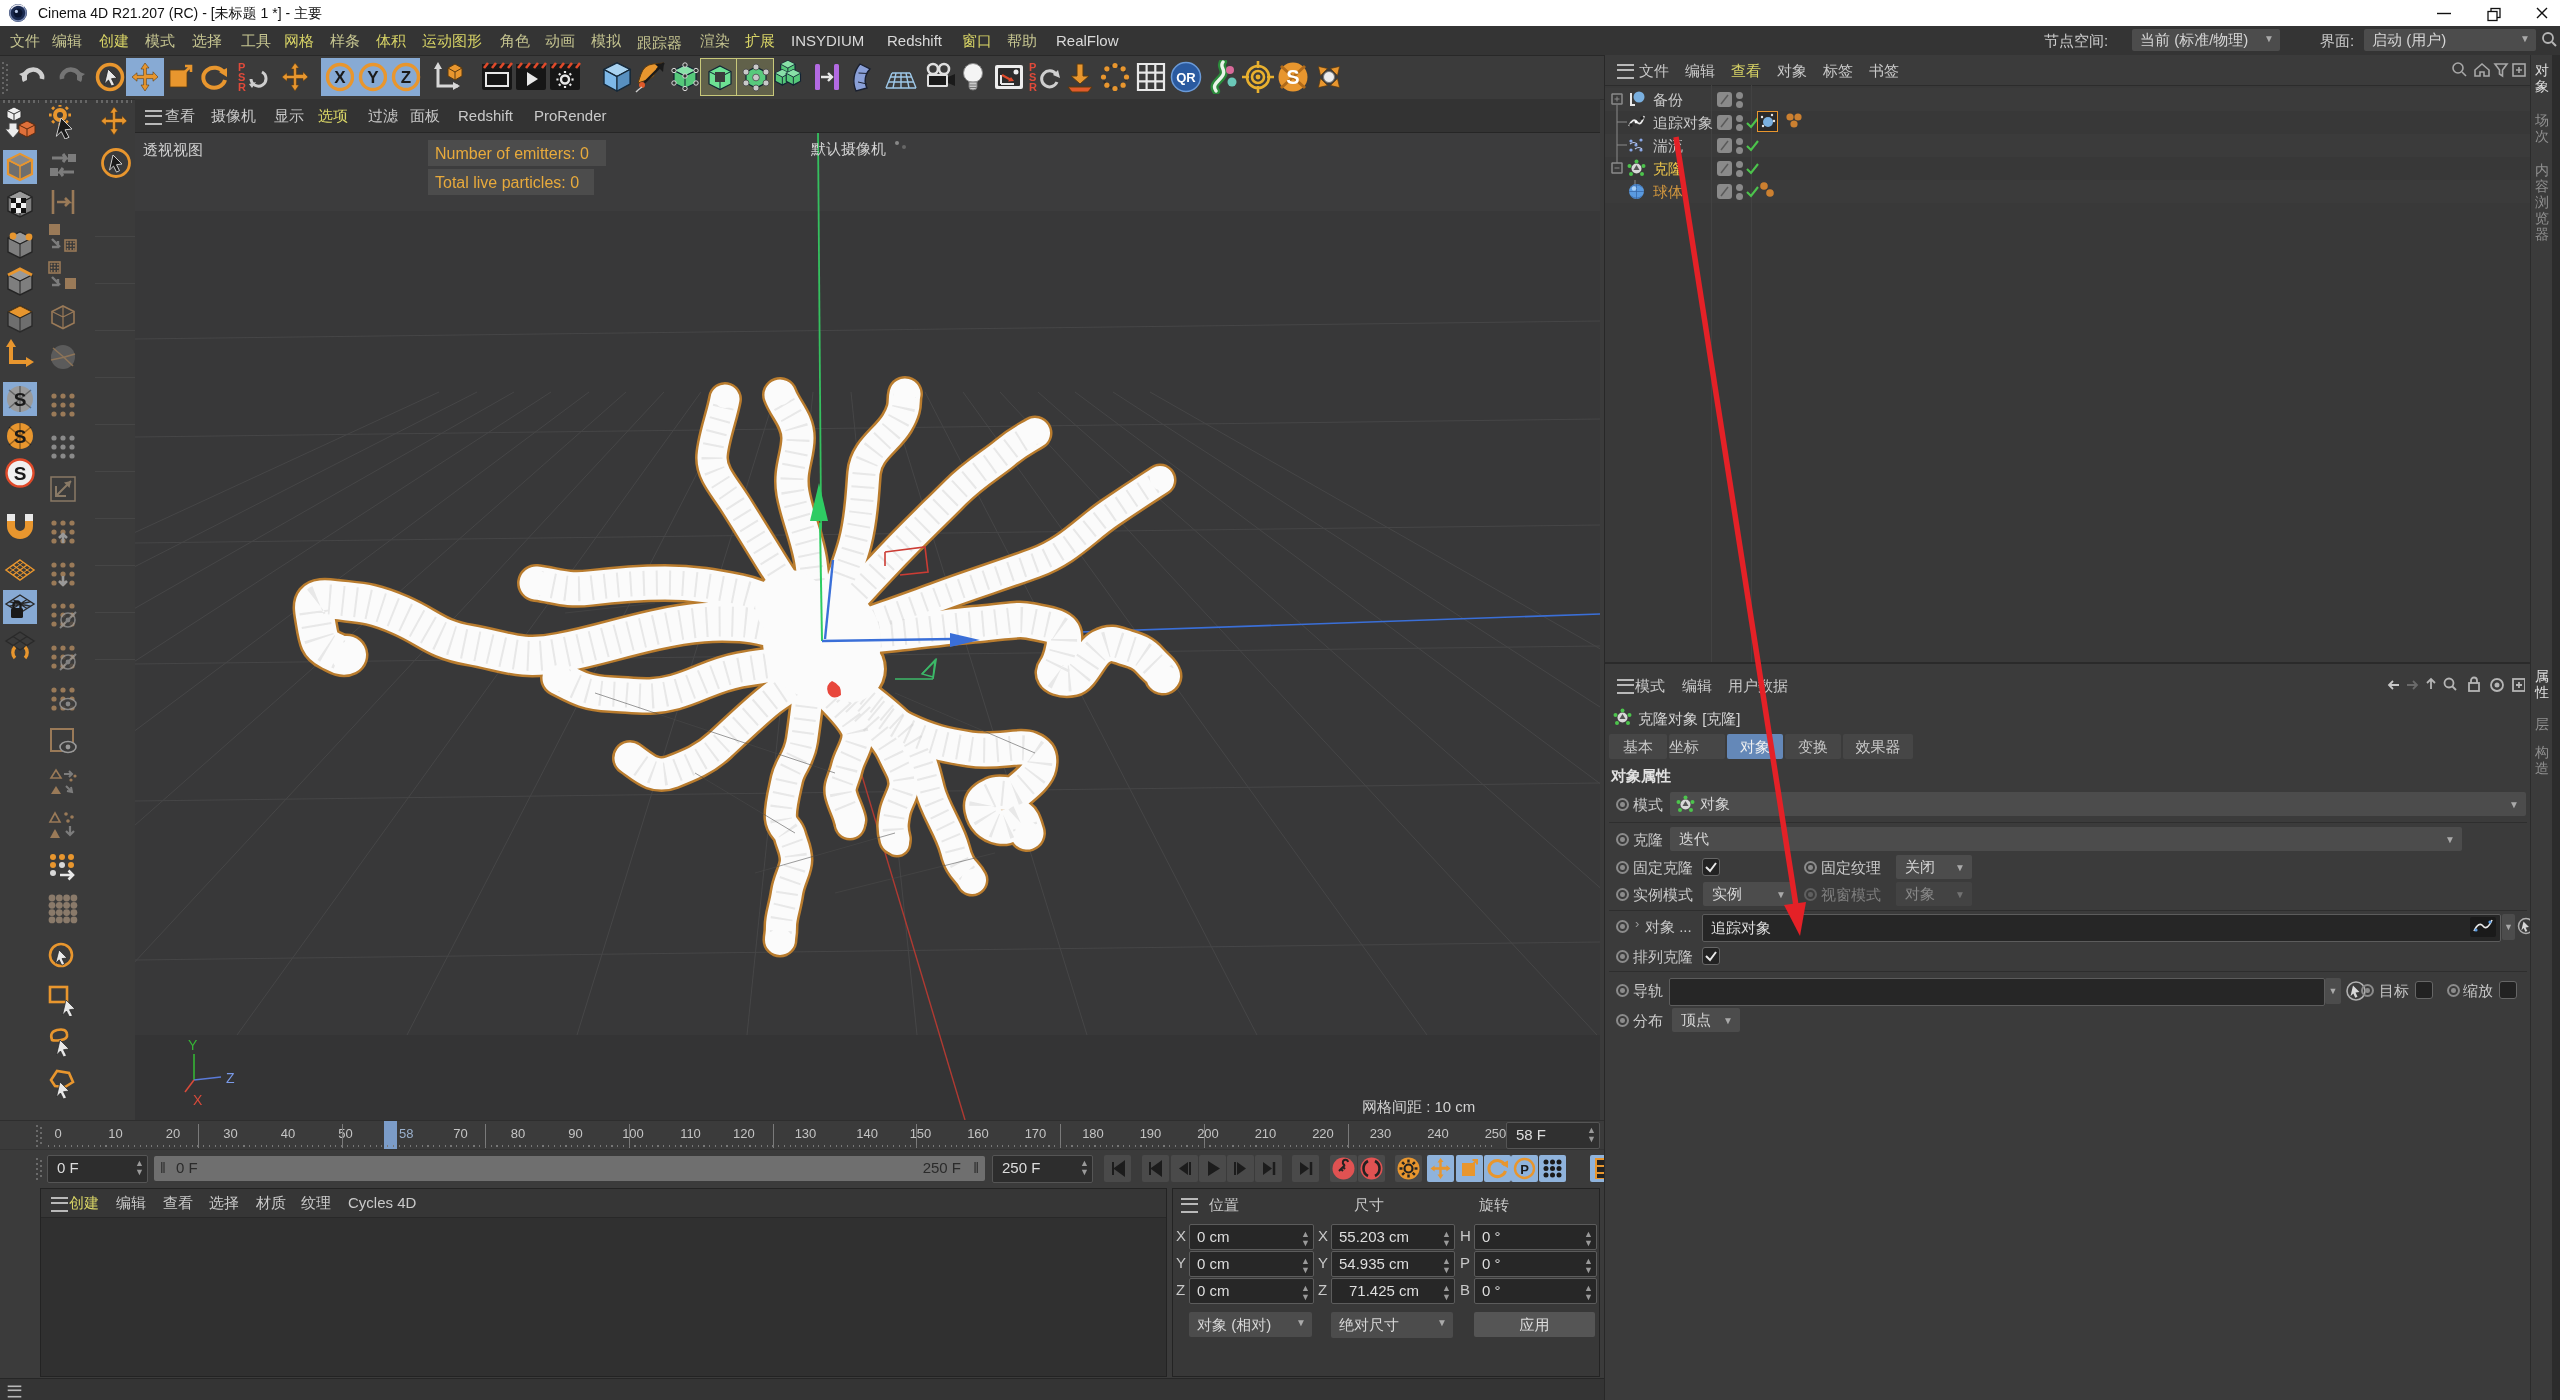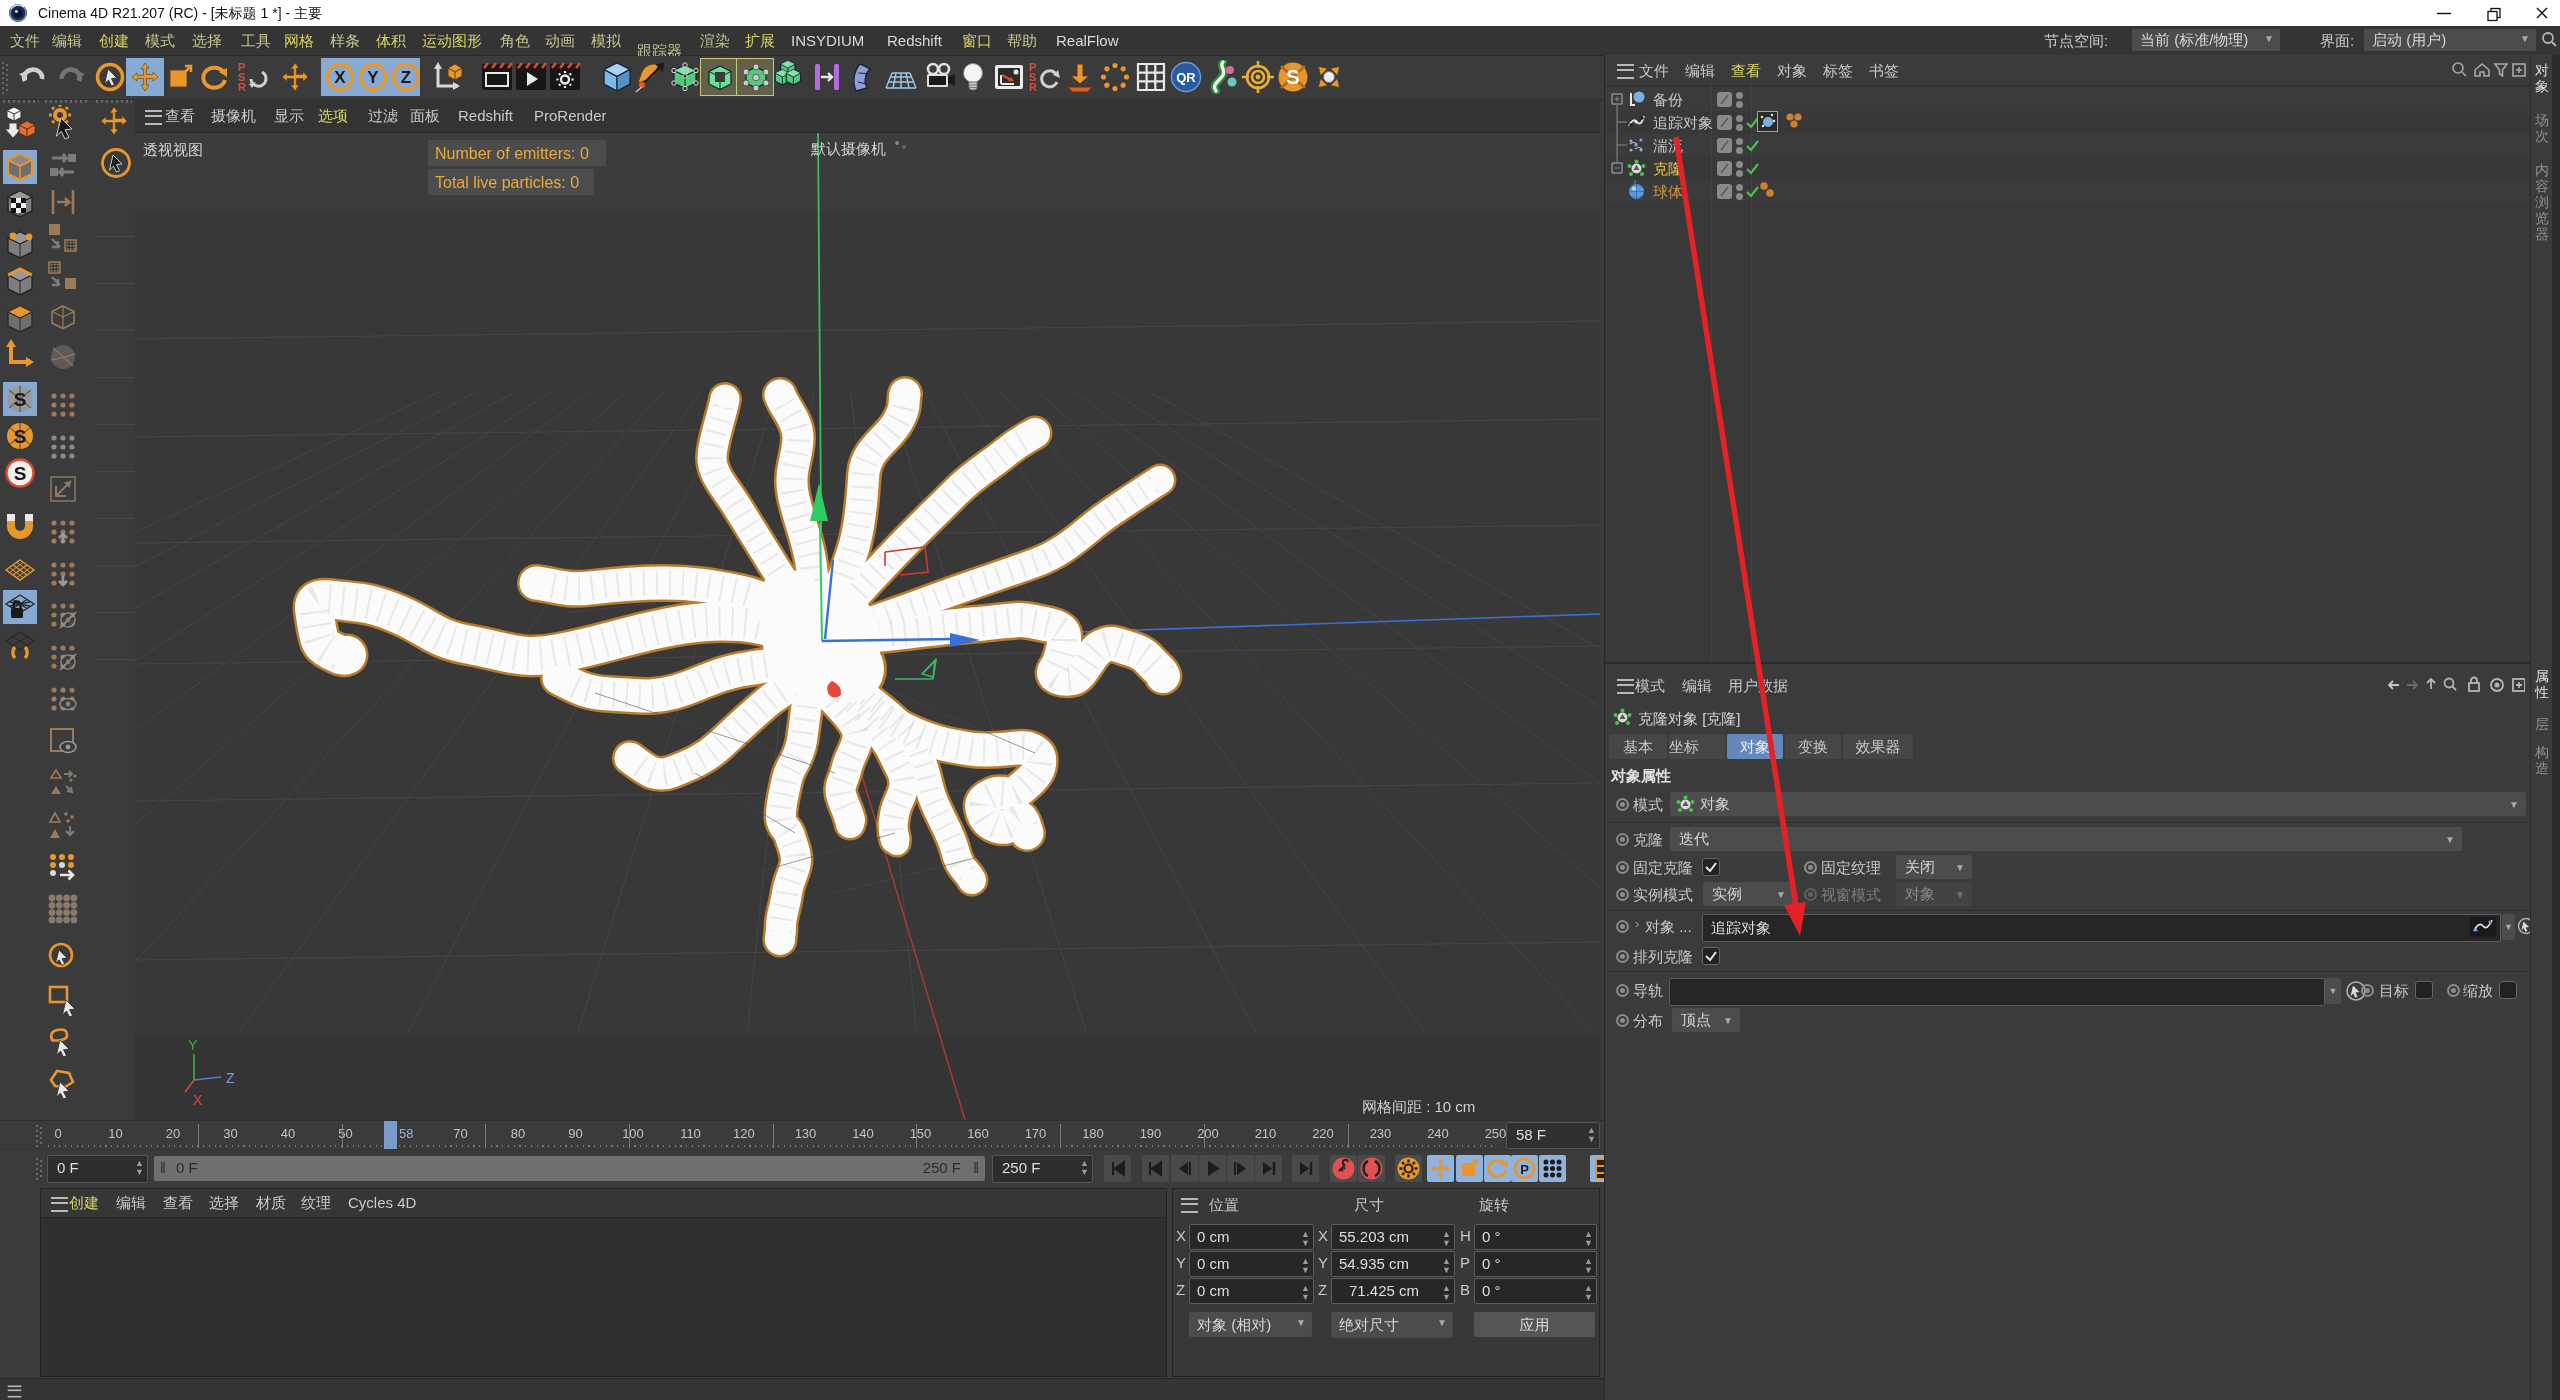--- a/index.html
+++ b/index.html
@@ -42,21 +42,21 @@
     <div class="ab t15 kh" style="left:145px;top:6px">模式</div>
     <div class="ab t15 kh" style="left:192px;top:6px">选择</div>
     <div class="ab t15 kh" style="left:241px;top:6px">工具</div>
     <div class="ab t15 yw" style="left:284px;top:6px">网格</div>
     <div class="ab t15 kh" style="left:330px;top:6px">样条</div>
     <div class="ab t15 yw" style="left:376px;top:6px">体积</div>
     <div class="ab t15 yw" style="left:422px;top:6px">运动图形</div>
     <div class="ab t15 kh" style="left:500px;top:6px">角色</div>
     <div class="ab t15 kh" style="left:545px;top:6px">动画</div>
     <div class="ab t15 kh" style="left:591px;top:6px">模拟</div>
-    <div class="ab t15 kh" style="left:637px;top:16px">跟踪器</div>
+    <div class="ab t15 kh" style="left:637px;top:8px">跟踪器</div>
     <div class="ab t15 kh" style="left:700px;top:6px">渲染</div>
     <div class="ab t15 yw" style="left:745px;top:6px">扩展</div>
     <div class="ab t15 wh" style="left:791px;top:6px">INSYDIUM</div>
     <div class="ab t15 wh" style="left:887px;top:6px">Redshift</div>
     <div class="ab t15 yw" style="left:962px;top:6px">窗口</div>
     <div class="ab t15 kh" style="left:1007px;top:6px">帮助</div>
     <div class="ab t15 wh" style="left:1056px;top:6px">RealFlow</div>
     <div class="ab t15" style="left:2044px;top:6px;color:#cccccc">节点空间:</div>
 <div class="ab dd" style="left:2132px;top:3px;width:148px;height:22px"><span style="margin-left:8px;line-height:22px">当前 (标准/物理)</span><span style="position:absolute;right:6px;top:4px;color:#aaa;font-size:10px">▼</span></div>
 <div class="ab t15" style="left:2320px;top:6px;color:#cccccc">界面:</div>
@@ -914,21 +914,21 @@
     <div class="ab t13" style="left:215.5px;top:5px;width:30px;text-align:center;color:#c4c4c4">30</div>
     <div class="ab t13" style="left:273.0px;top:5px;width:30px;text-align:center;color:#c4c4c4">40</div>
     <div class="ab t13" style="left:330.5px;top:5px;width:30px;text-align:center;color:#c4c4c4">50</div>
     <div class="ab t13" style="left:445.5px;top:5px;width:30px;text-align:center;color:#c4c4c4">70</div>
     <div class="ab t13" style="left:503.0px;top:5px;width:30px;text-align:center;color:#c4c4c4">80</div>
     <div class="ab t13" style="left:560.5px;top:5px;width:30px;text-align:center;color:#c4c4c4">90</div>
     <div class="ab t13" style="left:618.0px;top:5px;width:30px;text-align:center;color:#c4c4c4">100</div>
     <div class="ab t13" style="left:675.5px;top:5px;width:30px;text-align:center;color:#c4c4c4">110</div>
     <div class="ab t13" style="left:733.0px;top:5px;width:30px;text-align:left;color:#c4c4c4">120</div>
     <div class="ab t13" style="left:790.5px;top:5px;width:30px;text-align:center;color:#c4c4c4">130</div>
-    <div class="ab t13" style="left:848.0px;top:5px;width:30px;text-align:center;color:#c4c4c4">140</div>
+    <div class="ab t13" style="left:848.0px;top:5px;width:30px;text-align:right;color:#c4c4c4">140</div>
     <div class="ab t13" style="left:905.5px;top:5px;width:30px;text-align:center;color:#c4c4c4">150</div>
     <div class="ab t13" style="left:963.0px;top:5px;width:30px;text-align:center;color:#c4c4c4">160</div>
     <div class="ab t13" style="left:1020.5px;top:5px;width:30px;text-align:center;color:#c4c4c4">170</div>
     <div class="ab t13" style="left:1078.0px;top:5px;width:30px;text-align:center;color:#c4c4c4">180</div>
     <div class="ab t13" style="left:1135.5px;top:5px;width:30px;text-align:center;color:#c4c4c4">190</div>
     <div class="ab t13" style="left:1193.0px;top:5px;width:30px;text-align:center;color:#c4c4c4">200</div>
     <div class="ab t13" style="left:1250.5px;top:5px;width:30px;text-align:center;color:#c4c4c4">210</div>
     <div class="ab t13" style="left:1308.0px;top:5px;width:30px;text-align:center;color:#c4c4c4">220</div>
     <div class="ab t13" style="left:1365.5px;top:5px;width:30px;text-align:center;color:#c4c4c4">230</div>
     <div class="ab t13" style="left:1423.0px;top:5px;width:30px;text-align:center;color:#c4c4c4">240</div>

